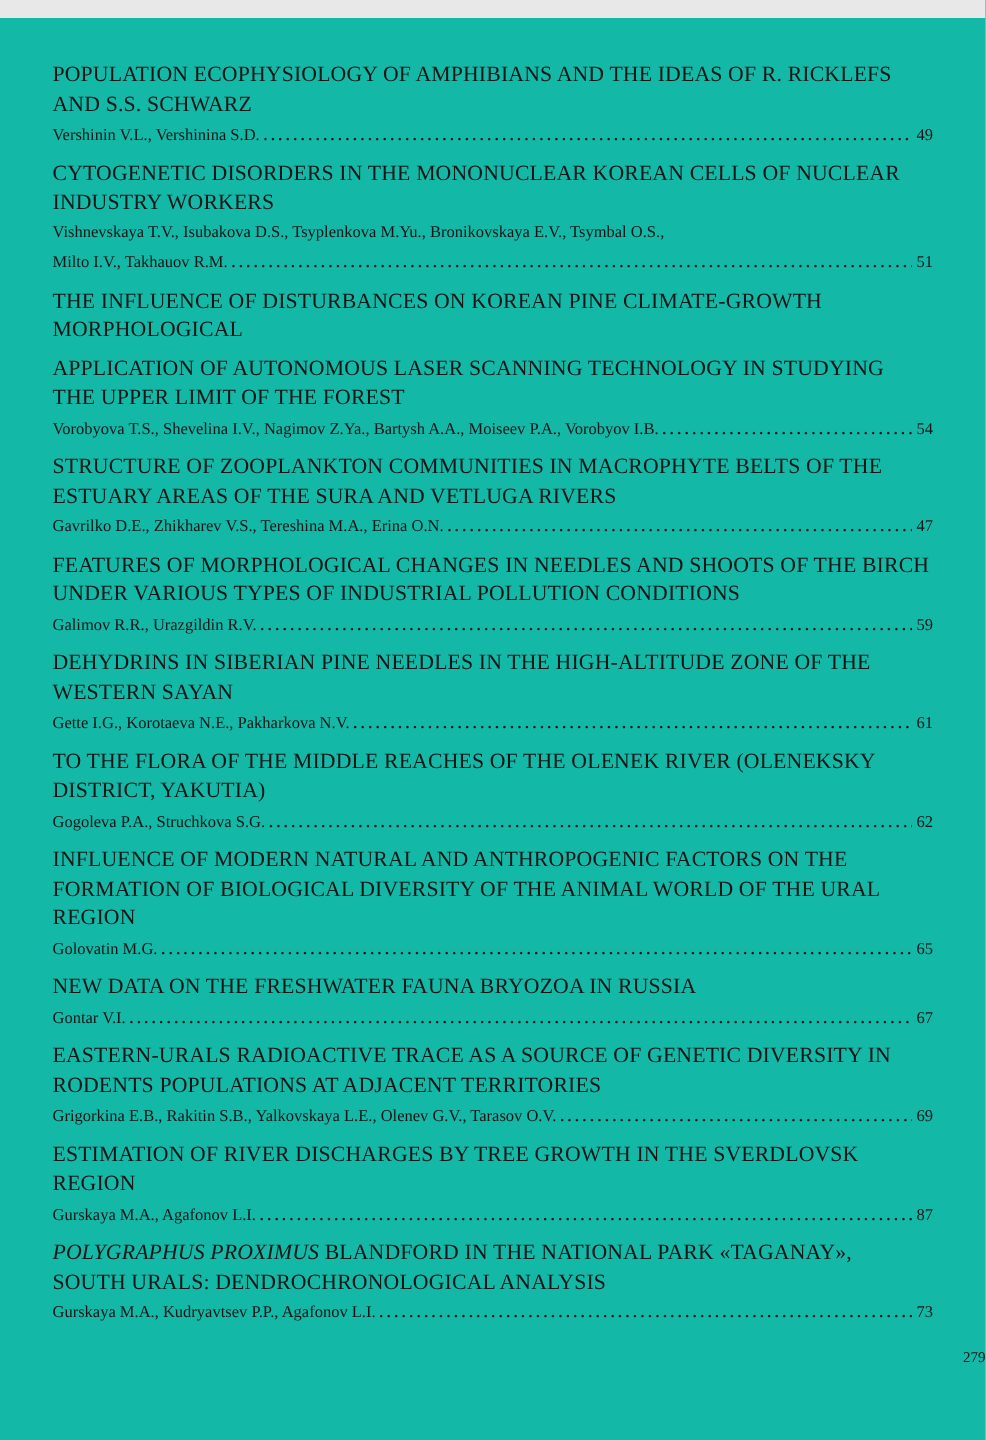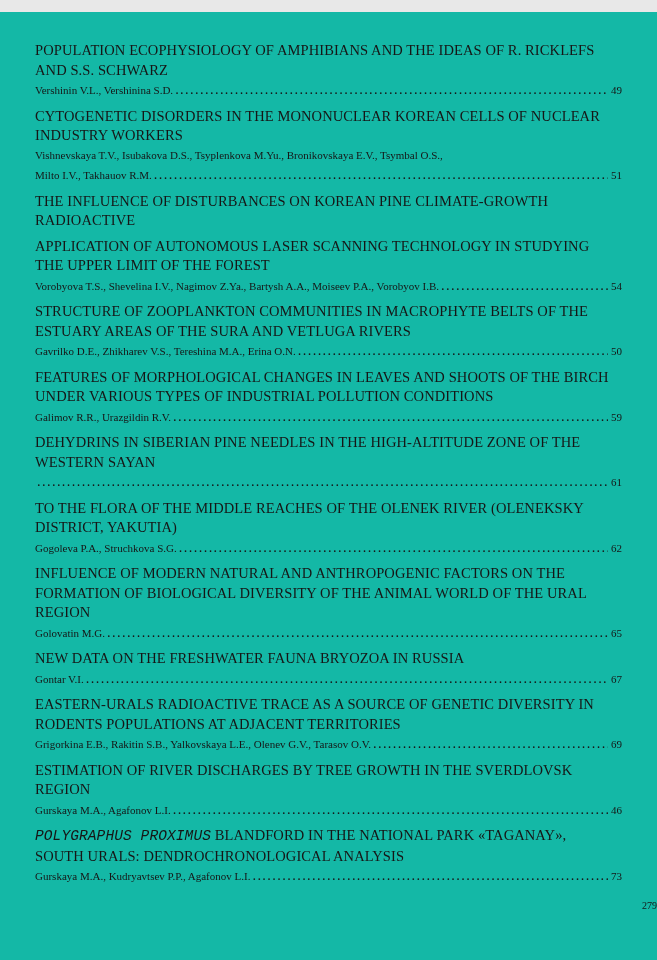--- a/index.html
+++ b/index.html
@@ -19,21 +19,21 @@
     padding: 29px 35px 0 35px;
   }
   .toc-list { width: 587px; }
   .entry { margin-bottom: 6px; }
   .title-line {
     font-size: 14.5px;
     line-height: 19.5px;
     letter-spacing: 0.1px;
     white-space: nowrap;
   }
-  .title-line em { font-style: italic; font-family: Liberation Mono, monospace; }
+  .title-line em { font-style: italic; }
   .author-line {
     font-size: 11px;
     line-height: 19.5px;
     white-space: nowrap;
   }
   .leader-line {
     display: flex;
     align-items: baseline;
     width: 100%;
   }
@@ -90,21 +90,21 @@
             <span class="author-text">Milto I.V., Takhauov R.M.</span>
             <span class="dots"></span>
             <span class="pagenum">51</span>
           </div>
         </div>
   </div>
 
   <div class="entry">
     <div class="title">
           <div class="title-line"><span>THE INFLUENCE OF DISTURBANCES ON KOREAN PINE CLIMATE-GROWTH</span></div>
-          <div class="title-line"><span>RADIOACTIVE</span></div>
+          <div class="title-line"><span>MORPHOLOGICAL</span></div>
         </div>
   </div>
 
   <div class="entry">
     <div class="title">
           <div class="title-line"><span>APPLICATION OF AUTONOMOUS LASER SCANNING TECHNOLOGY IN STUDYING</span></div>
           <div class="title-line"><span>THE UPPER LIMIT OF THE FOREST</span></div>
         </div>
     <div class="authors">
           <div class="author-line leader-line">
@@ -117,46 +117,47 @@
 
   <div class="entry">
     <div class="title">
           <div class="title-line"><span>STRUCTURE OF ZOOPLANKTON COMMUNITIES IN MACROPHYTE BELTS OF THE</span></div>
           <div class="title-line"><span>ESTUARY AREAS OF THE SURA AND VETLUGA RIVERS</span></div>
         </div>
     <div class="authors">
           <div class="author-line leader-line">
             <span class="author-text">Gavrilko D.E., Zhikharev V.S., Tereshina M.A., Erina O.N.</span>
             <span class="dots"></span>
-            <span class="pagenum">50</span>
-          </div>
-        </div>
-  </div>
-
-  <div class="entry">
-    <div class="title">
-          <div class="title-line"><span>FEATURES OF MORPHOLOGICAL CHANGES IN LEAVES AND SHOOTS OF THE BIRCH</span></div>
+            <span class="pagenum">47</span>
+          </div>
+        </div>
+  </div>
+
+  <div class="entry">
+    <div class="title">
+          <div class="title-line"><span>FEATURES OF MORPHOLOGICAL CHANGES IN NEEDLES AND SHOOTS OF THE BIRCH</span></div>
           <div class="title-line"><span>UNDER VARIOUS TYPES OF INDUSTRIAL POLLUTION CONDITIONS</span></div>
         </div>
     <div class="authors">
           <div class="author-line leader-line">
             <span class="author-text">Galimov R.R., Urazgildin R.V.</span>
             <span class="dots"></span>
             <span class="pagenum">59</span>
           </div>
         </div>
   </div>
 
   <div class="entry">
     <div class="title">
           <div class="title-line"><span>DEHYDRINS IN SIBERIAN PINE NEEDLES IN THE HIGH-ALTITUDE ZONE OF THE</span></div>
           <div class="title-line"><span>WESTERN SAYAN</span></div>
         </div>
     <div class="authors">
           <div class="author-line leader-line">
+            <span class="author-text">Gette I.G., Korotaeva N.E., Pakharkova N.V.</span>
             <span class="dots"></span>
             <span class="pagenum">61</span>
           </div>
         </div>
   </div>
 
   <div class="entry">
     <div class="title">
           <div class="title-line"><span>TO THE FLORA OF THE MIDDLE REACHES OF THE OLENEK RIVER (OLENEKSKY</span></div>
           <div class="title-line"><span>DISTRICT, YAKUTIA)</span></div>
@@ -214,21 +215,21 @@
 
   <div class="entry">
     <div class="title">
           <div class="title-line"><span>ESTIMATION OF RIVER DISCHARGES BY TREE GROWTH IN THE SVERDLOVSK</span></div>
           <div class="title-line"><span>REGION</span></div>
         </div>
     <div class="authors">
           <div class="author-line leader-line">
             <span class="author-text">Gurskaya M.A., Agafonov L.I.</span>
             <span class="dots"></span>
-            <span class="pagenum">46</span>
+            <span class="pagenum">87</span>
           </div>
         </div>
   </div>
 
   <div class="entry">
     <div class="title">
           <div class="title-line"><em>POLYGRAPHUS PROXIMUS</em><span> BLANDFORD IN THE NATIONAL PARK «TAGANAY»,</span></div>
           <div class="title-line"><span>SOUTH URALS: DENDROCHRONOLOGICAL ANALYSIS</span></div>
         </div>
     <div class="authors">

